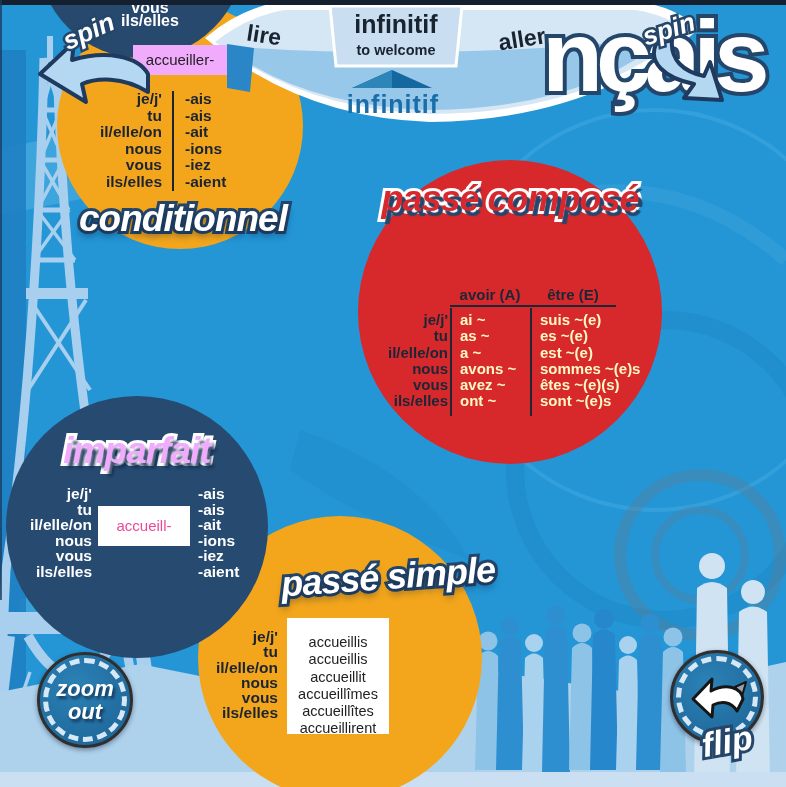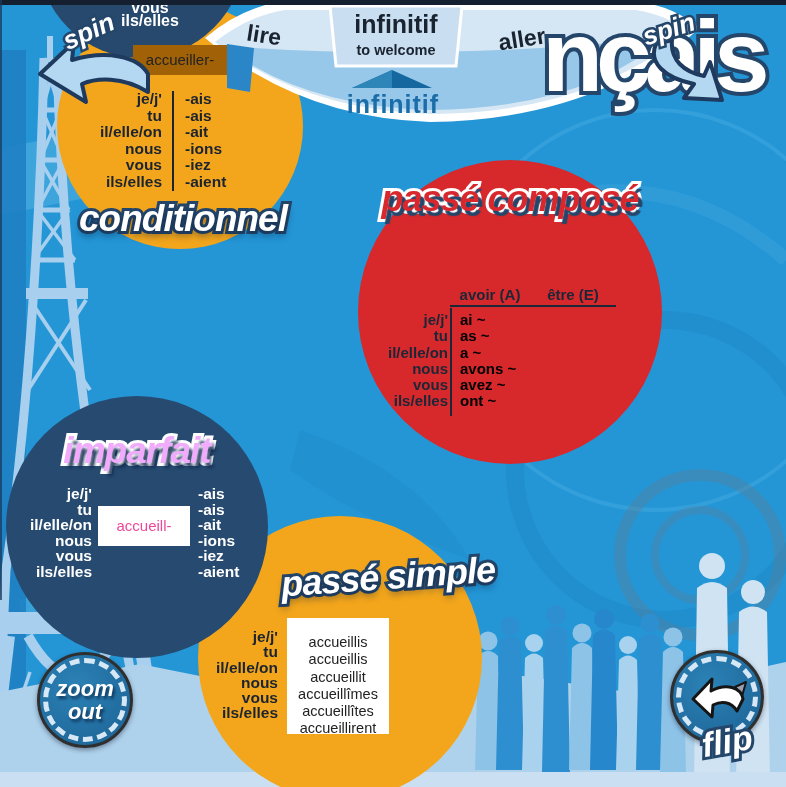--- a/index.html
+++ b/index.html
@@ -48,21 +48,21 @@
     background:#fff; color:#ec4899; font-size:15px; text-align:center; line-height:40px; }
 
   
   #pc-box { position:absolute; left:95px; top:82px; width:106px; height:38px;
     background:#fff; color:#222; font-size:16px; text-align:center; line-height:38px; }
   .pc-h { position:absolute; top:126px; font-size:15px; font-weight:bold; color:#1b2737;
     text-align:center; border-bottom:2px solid #1b2737; padding-bottom:2px; }
   #pc-h1 { left:92px; width:80px; }
   #pc-h2 { left:172px; width:86px; }
   .pc-col { position:absolute; top:148px; font-size:15px; font-weight:bold; line-height:16.3px;
-    border-left:2px solid #1b2737; padding:4px 0 6px 8px; color:#000000; }
+    border-left:2px solid #1b2737; padding:4px 0 6px 8px; color:#fef9c3; }
   #pc-avoir { left:92px; width:80px; }
   #pc-etre  { left:172px; width:124px; }
   .pc-pron { position:absolute; left:-4px; top:152px; width:94px; text-align:right;
     font-size:15px; font-weight:bold; line-height:16.3px; color:#1b2737; }
 
   
   .ps-pron { position:absolute; left:0; top:113px; width:80px; text-align:right;
     font-size:15.5px; font-weight:bold; color:#1c2430; line-height:15.3px; }
   #ps-box { position:absolute; left:89px; top:102px; width:102px; height:116px;
     background:#fff; color:#222; font-size:14.5px; text-align:center; line-height:17.3px; padding-top:16px; }
@@ -70,21 +70,21 @@
   
   #arc-svg { left:0; top:0; z-index:5; }
   .arc-label { position:absolute; z-index:6; font-weight:bold; color:#1a2330;
     text-align:center; white-space:nowrap; }
   #verb-left   { left:228px; top:22px; width:72px; font-size:23px; transform:rotate(9deg); }
   #verb-right  { left:486px; top:26px; width:72px; font-size:23px; transform:rotate(-9deg); }
   #verb-center { left:330px; top:10px; width:132px; font-size:25px; }
   #verb-trans  { left:330px; top:42px; width:132px; font-size:14.5px; }
   #infinitif-label { left:330px; top:90px; width:126px; font-size:25px; color:#1a6da8; letter-spacing:1px; }
 
-  #stem-box-top { left:133px; top:45px; width:94px; height:30px; background:#a16207; z-index:6;
+  #stem-box-top { left:133px; top:45px; width:94px; height:30px; background:#f0abfc; z-index:6;
     color:#222; font-size:15px; text-align:center; line-height:30px; }
 
   .navy-top-text { position:absolute; left:60px; width:180px; text-align:center;
     color:#fff; font-weight:bold; font-size:16px; z-index:4; }
 
   
   #logo { left:542px; top:6px; z-index:7; font-size:100px; font-weight:bold; color:#fff;
     letter-spacing:-7px; line-height:1; -webkit-text-stroke:8px #24466b; paint-order:stroke fill;
     white-space:nowrap; }
 
@@ -265,20 +265,28 @@
         <div>ils/elles</div>
     </div>
     <div class="pc-col" id="pc-avoir">
       <div>ai ~</div>
         <div>as ~</div>
       <div>a ~</div>
         <div>avons ~</div>
       <div>avez ~</div>
         <div>ont ~</div>
     </div>
+    <div class="pc-col" id="pc-etre">
+      <div>suis ~(e)</div>
+        <div>es ~(e)</div>
+      <div>est ~(e)</div>
+        <div>sommes ~(e)s</div>
+      <div>êtes ~(e)(s)</div>
+        <div>sont ~(e)s</div>
+    </div>
   </div>
 
   <div class="circle" id="circle-cond">
     <div class="cond-table">
       <div class="c-row">
           <span class="c-pr">je/j'</span>
           <span class="c-end">-ais</span>
         </div>
       <div class="c-row">
           <span class="c-pr">tu</span>

